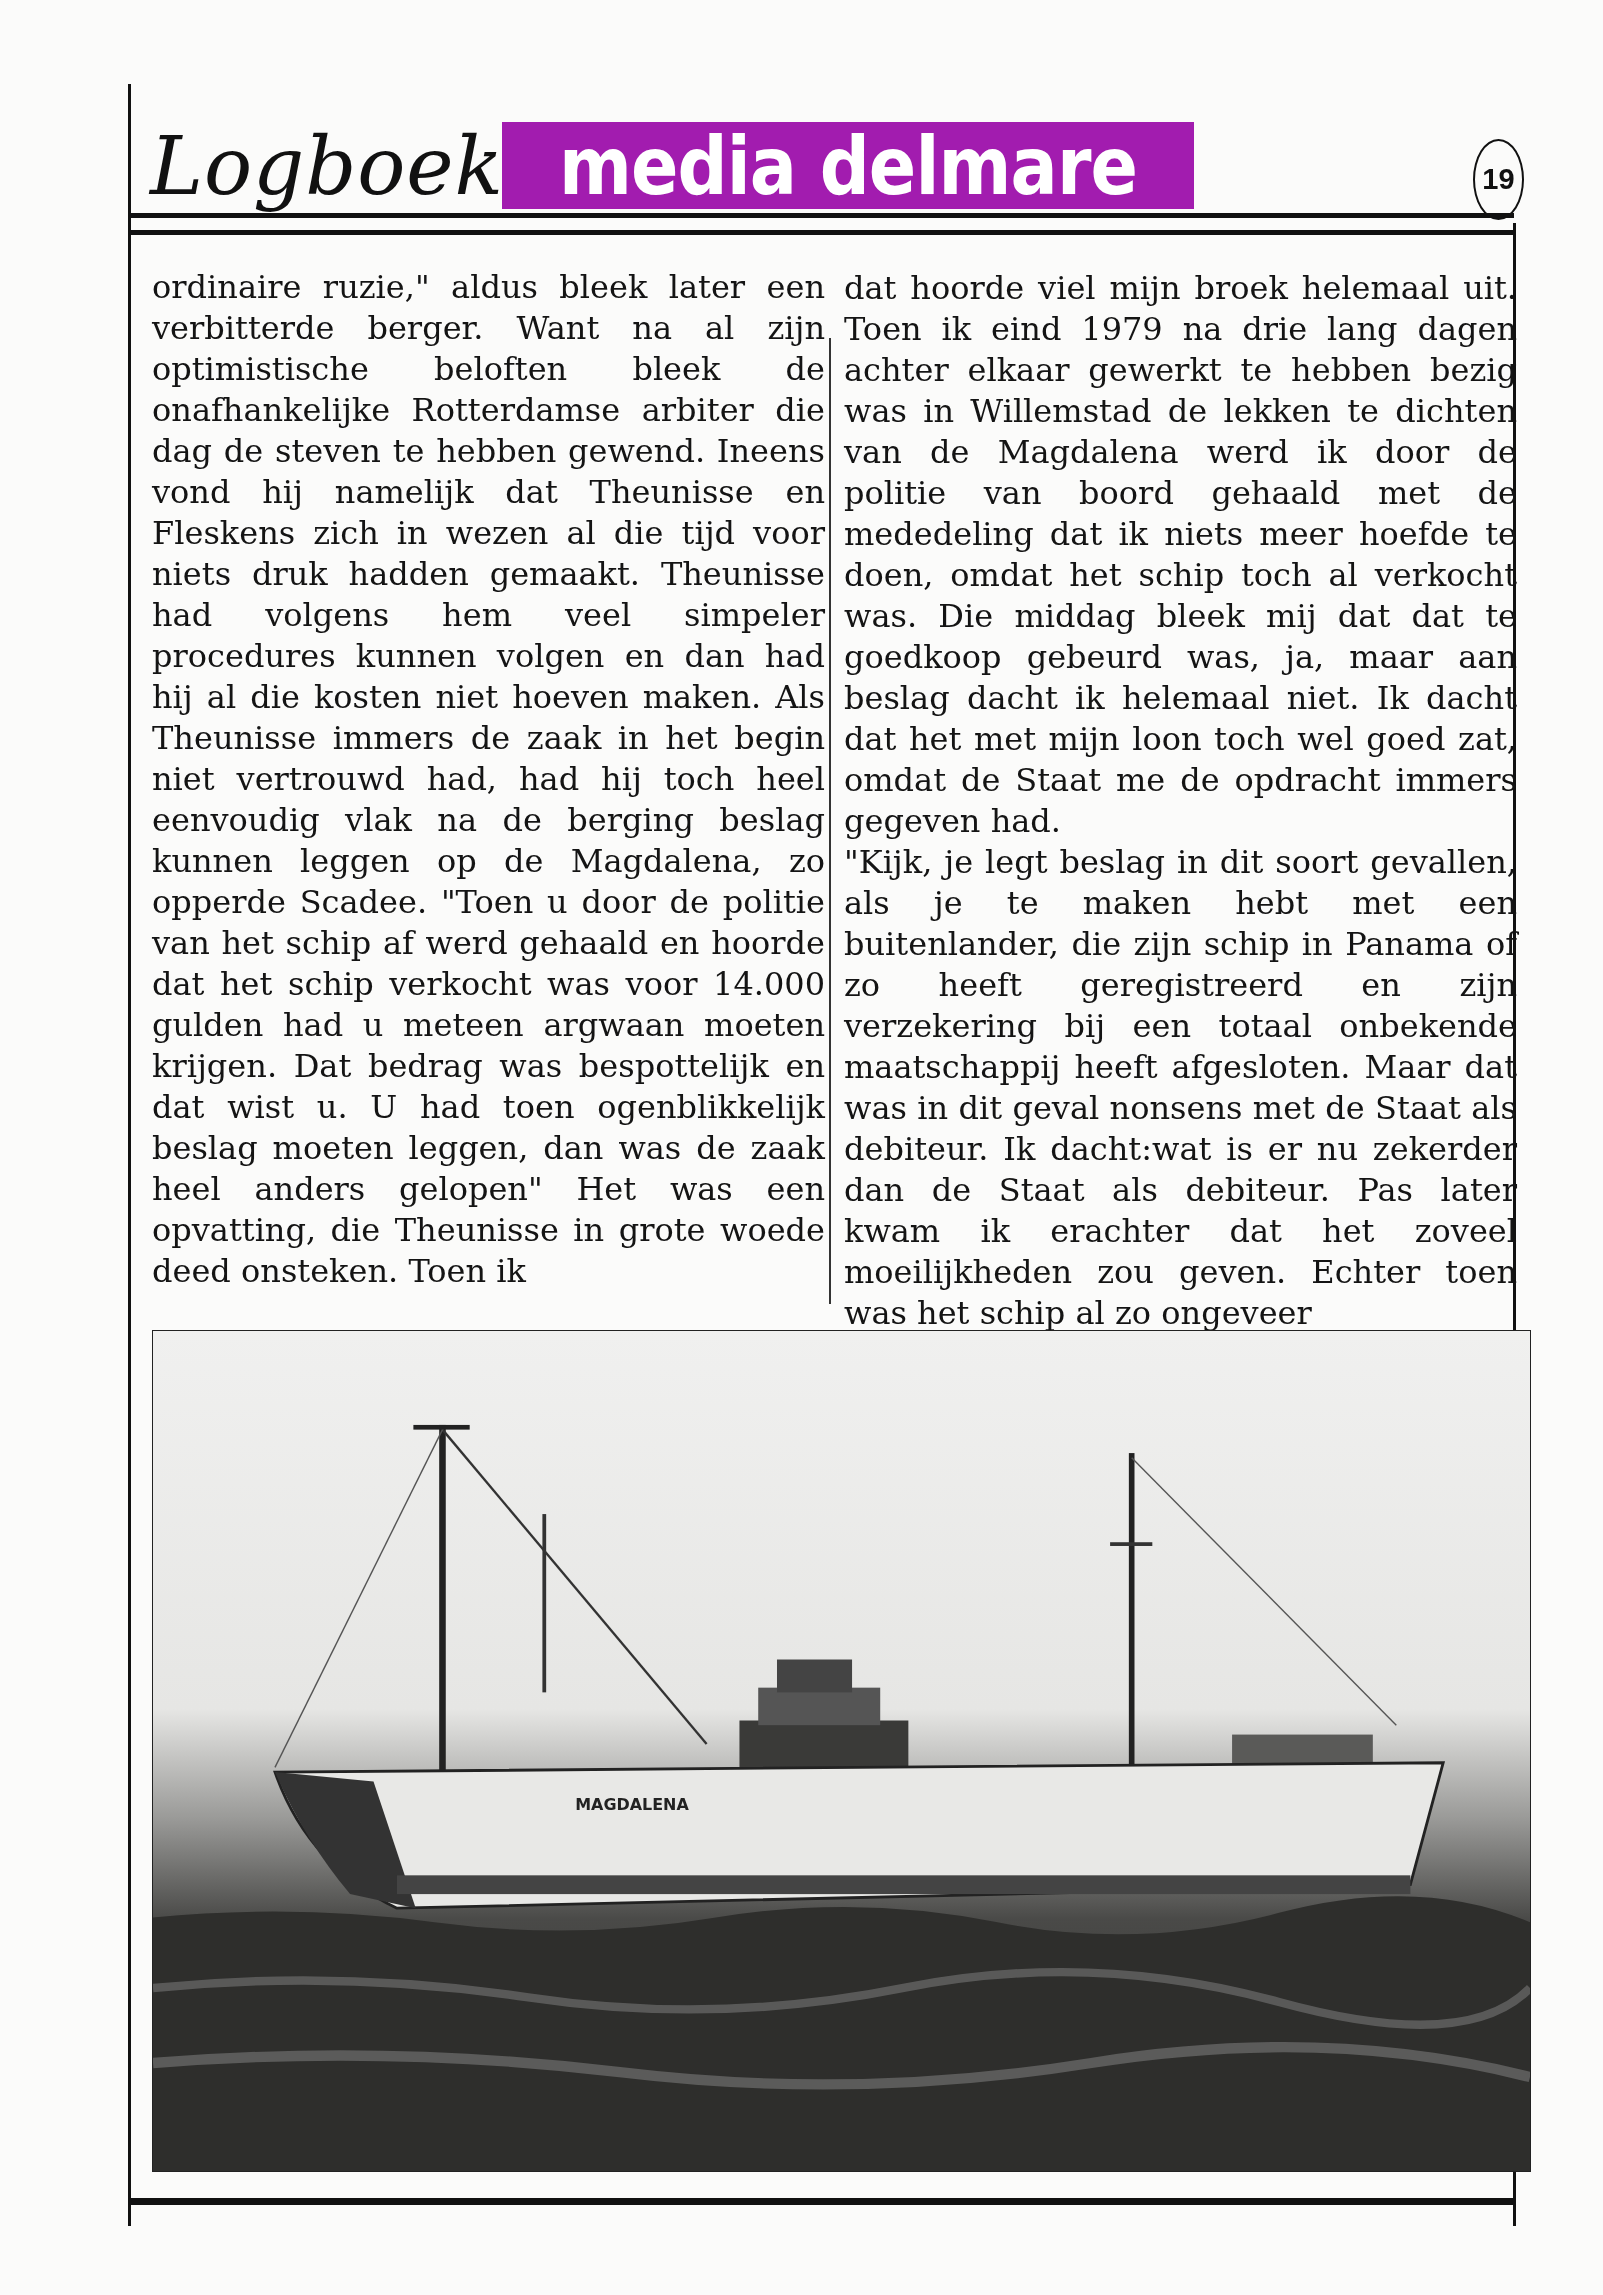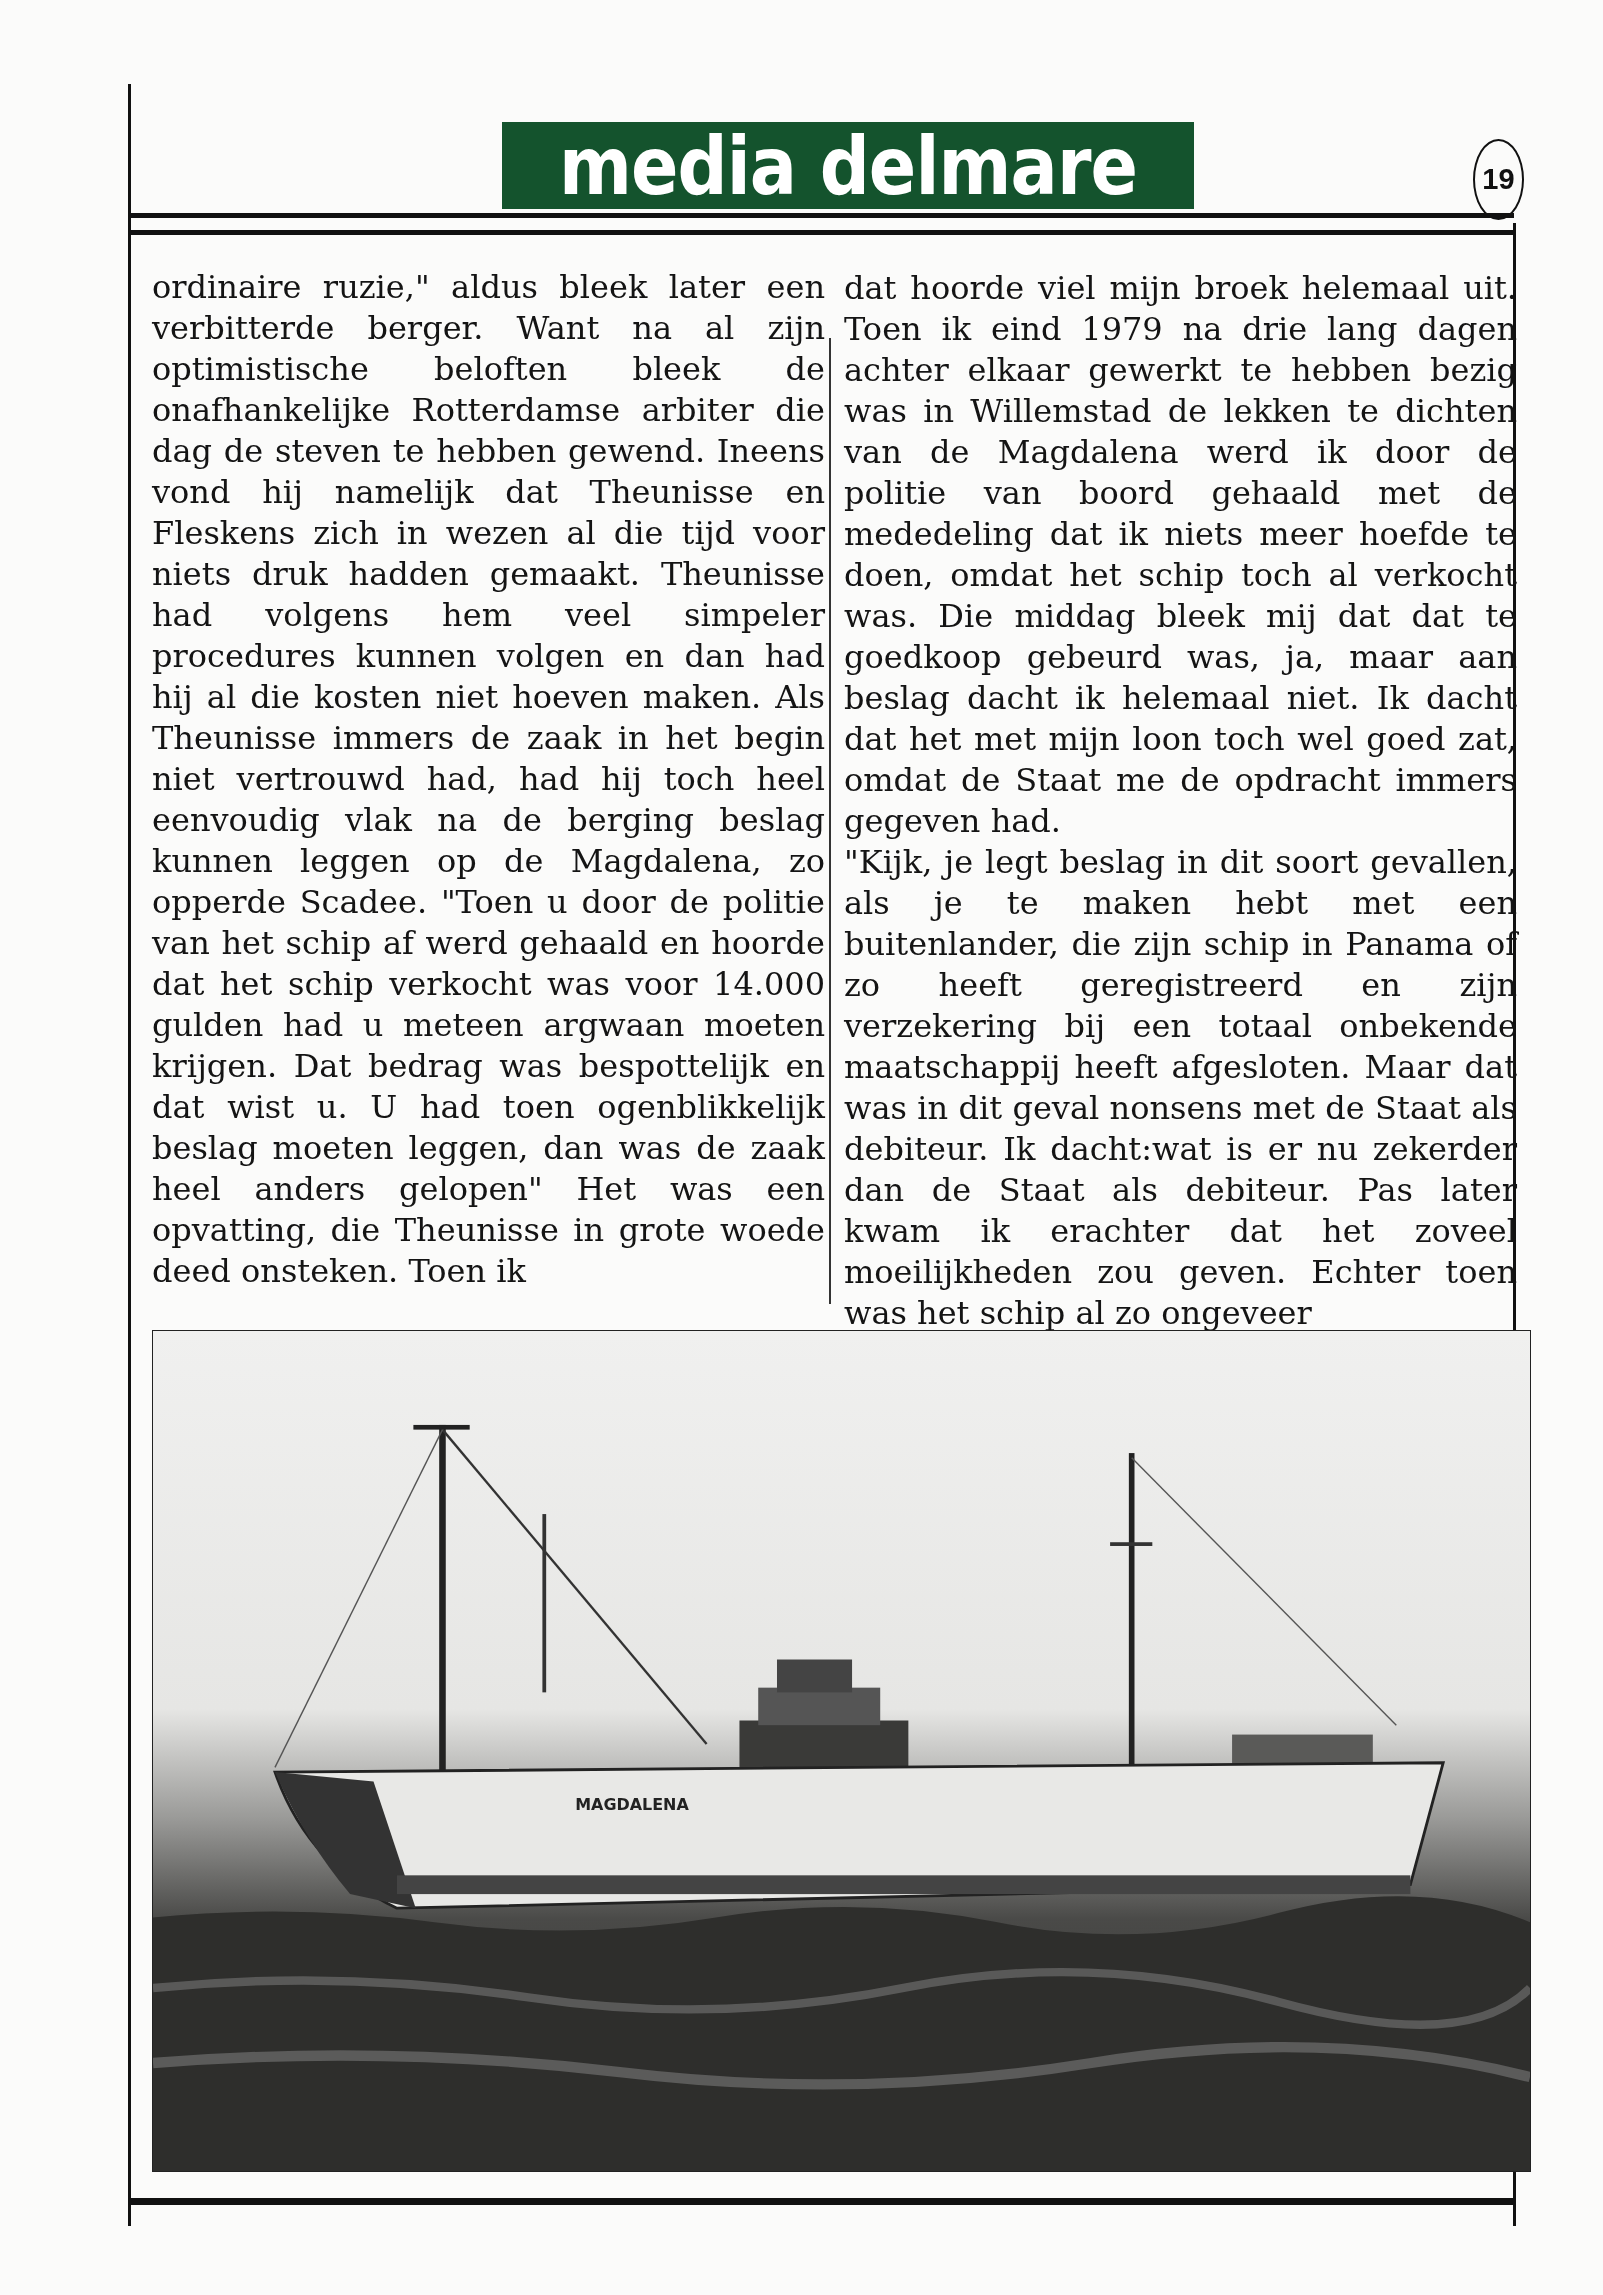--- a/index.html
+++ b/index.html
@@ -10,21 +10,21 @@
     .frame-left { position: absolute; left: 128px; top: 84px; width: 2.8px; height: 2142px; background: #111; }
     .frame-right { position: absolute; left: 1513px; top: 223px; width: 2.8px; height: 2003px; background: #111; }
     .header { position: absolute; left: 131px; top: 94px; width: 1384px; height: 131px; }
     .logo-script {
       position: absolute; left: 19px; top: 33px;
       font-family: "DejaVu Serif", serif; font-style: italic; font-size: 80px;
       letter-spacing: 0.9px; color: #111; line-height: 1;
     }
     .logo-box {
       position: absolute; left: 371px; top: 28px; width: 692px; height: 87px;
-      background: #14532d;
+      background: #a21caf;
       display: flex; align-items: center; justify-content: center;
     }
     .logo-box span {
       font-family: "DejaVu Sans", sans-serif; font-weight: bold; font-size: 70px;
       color: #fff; letter-spacing: -0.9px; line-height: 1; transform: scaleY(1.15);
     }
     .page-num {
       position: absolute; left: 1342px; top: 45px; width: 47px; height: 77px;
       border: 2.8px solid #111; border-radius: 50%;
       display: flex; align-items: center; justify-content: center;
@@ -50,20 +50,21 @@
     .photo svg { position: absolute; left: 0; top: 0; }
     .bottom-rule { position: absolute; left: 128px; top: 2198px; width: 1388px; height: 6.6px; background: #111; }
   </style>
 </head>
 <body>
 
 <div class="frame-left"></div>
 <div class="frame-right"></div>
 
 <header class="header">
+  <div class="logo-script">Logboek</div>
   <div class="logo-box">
     <span>media delmare</span>
   </div>
   <div class="page-num">
     <span>19</span>
   </div>
 </header>
 
 <div class="rule r1"></div>
 <div class="rule r2"></div>

